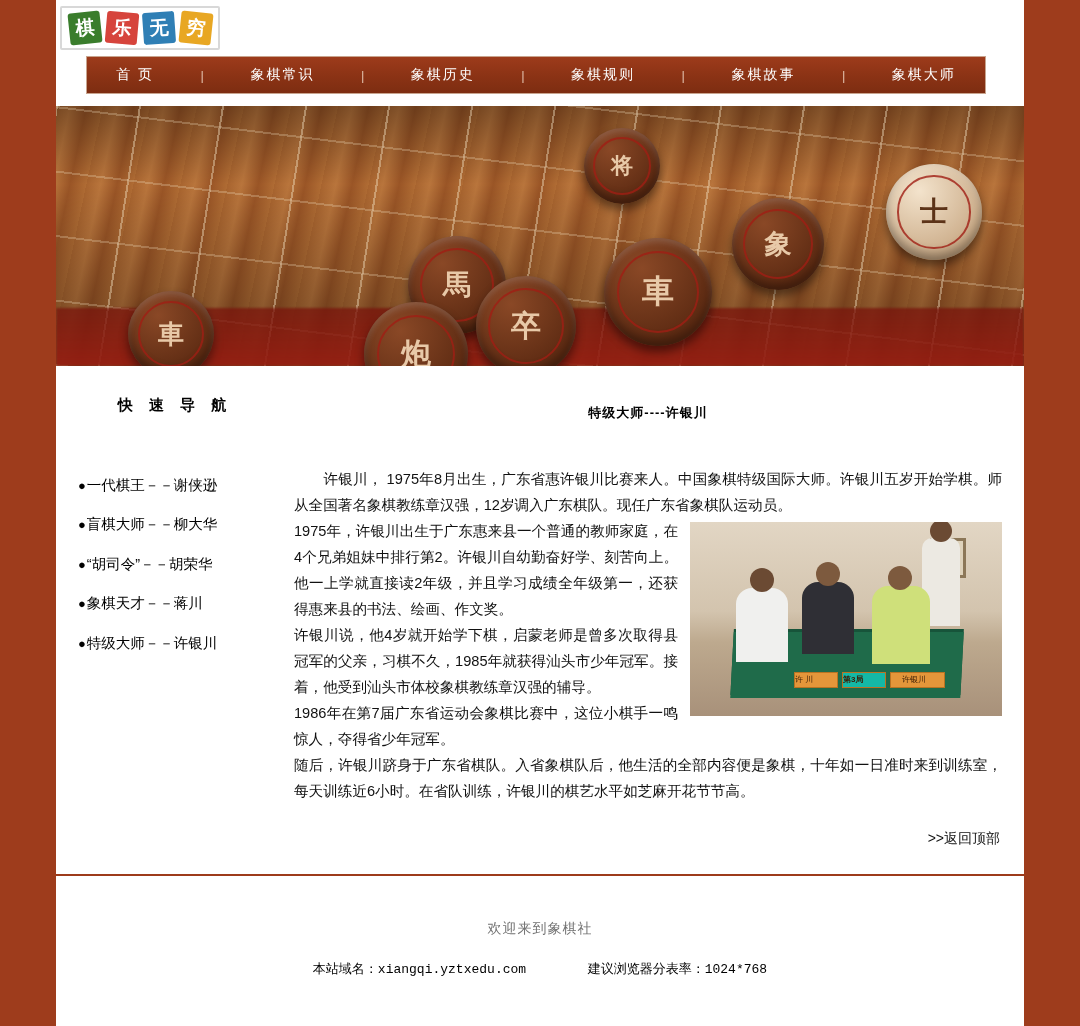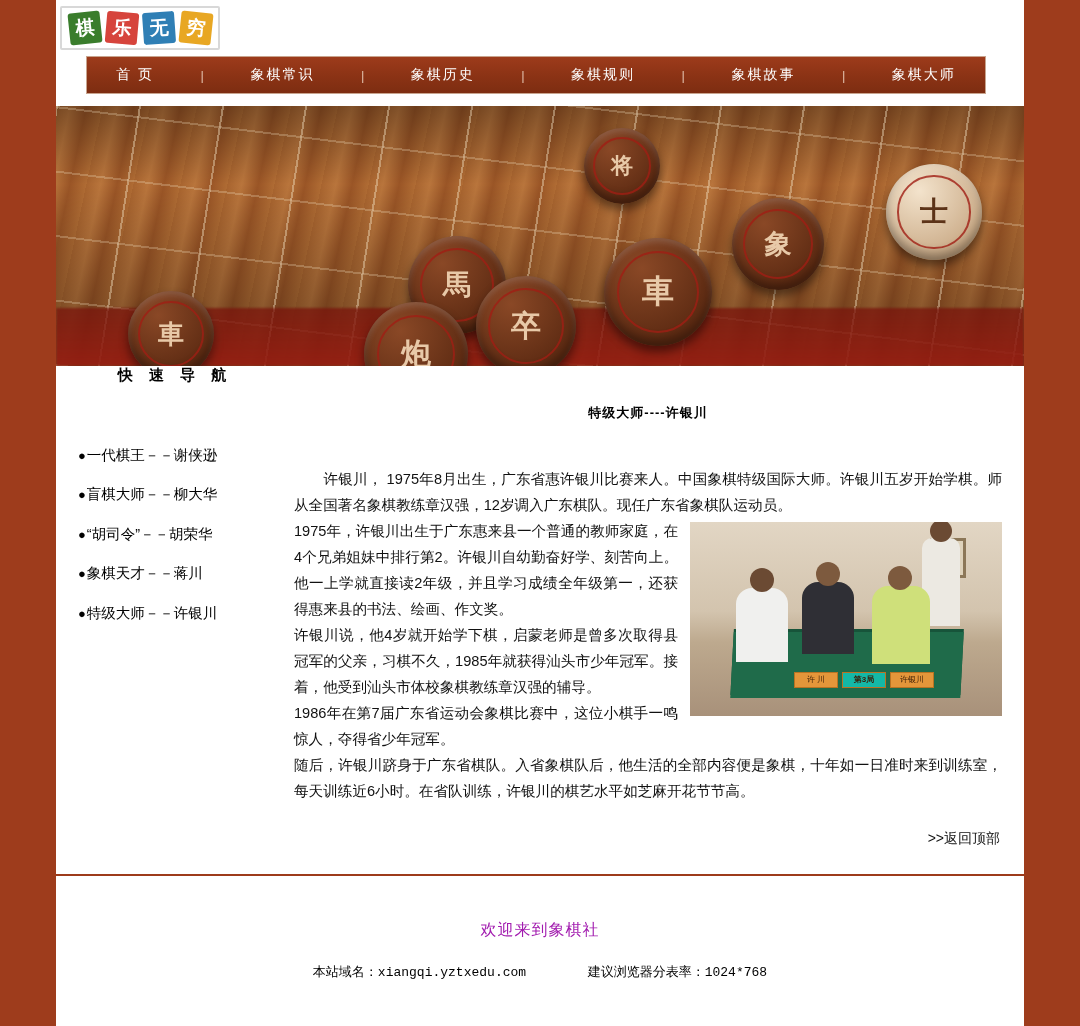--- a/index.html
+++ b/index.html
@@ -140,20 +140,21 @@
     justify-content: center;
   }
   
   .content {
     display: flex;
     padding: 0 0 0 0;
   }
   .sidebar {
     width: 238px;
     flex: 0 0 238px;
+    padding-top: 30px;
   }
   .sidebar h3 {
     margin: 0 0 0 0;
     text-align: center;
     font-size: 15px;
     letter-spacing: 6px;
     color: #000;
     font-weight: bold;
   }
   .sidebar ul {
@@ -225,44 +226,44 @@
   .photo .p1 { left: 46px; top: 66px; width: 52px; height: 74px; background: #f0f0ee; }
   .photo .p1::before { content:""; position:absolute; left:14px; top:-20px; width:24px; height:24px; border-radius:50%; background:#6b4a33;}
   .photo .p2 { left: 112px; top: 60px; width: 52px; height: 72px; background: #2f2f35; }
   .photo .p2::before { content:""; position:absolute; left:14px; top:-20px; width:24px; height:24px; border-radius:50%; background:#7d5a3e;}
   .photo .p3 { left: 182px; top: 64px; width: 58px; height: 78px; background: #cfe07a; }
   .photo .p3::before { content:""; position:absolute; left:16px; top:-20px; width:24px; height:24px; border-radius:50%; background:#7d5a3e;}
   .photo .p4 { left: 232px; top: 16px; width: 38px; height: 88px; background: #ece9e2; border-radius: 10px 10px 0 0;}
   .photo .p4::before { content:""; position:absolute; left:8px; top:-18px; width:22px; height:22px; border-radius:50%; background:#6b4a33;}
   .photo .placard {
     position: absolute; top: 150px; height: 14px; background: #e4963a;
-    color: #3a1d06; font-size: 8px; line-height: 14px; text-align: center;
+    color: #3a1d06; font-size: 8px; line-height: 14px; 
     border: 1px solid #b97322;
   }
   .photo .placard.a { left: 104px; width: 42px; }
   .photo .placard.b { left: 152px; width: 42px; background:#14b8a6;font-weight:bold; }
-  .photo .placard.c { left: 200px; width: 42px; }
+  .photo .placard.c { left: 200px; width: 42px; padding-left: 11px; }
   .backtop {
     clear: both;
     text-align: right;
     font-size: 14px;
     color: #111;
     padding: 26px 2px 0 0;
   }
   .backtop a { color: #111; text-decoration: none; }
   
   .footer {
     margin-top: 26px;
     border-top: 2px solid #9d3b1b;
     padding-top: 44px;
     text-align: center;
   }
   .footer .welcome {
-    font-size: 16px;
-    color: #a21caf;
+    font-size: 14px;
+    color: #737373;
     letter-spacing: 1px;
   }
   .footer .meta {
     margin-top: 22px;
     font-size: 13px;
     color: #000;
     font-family: Liberation Mono, monospace;
   }
   .footer .meta .gap { display: inline-block; width: 46px; }
 </style>

